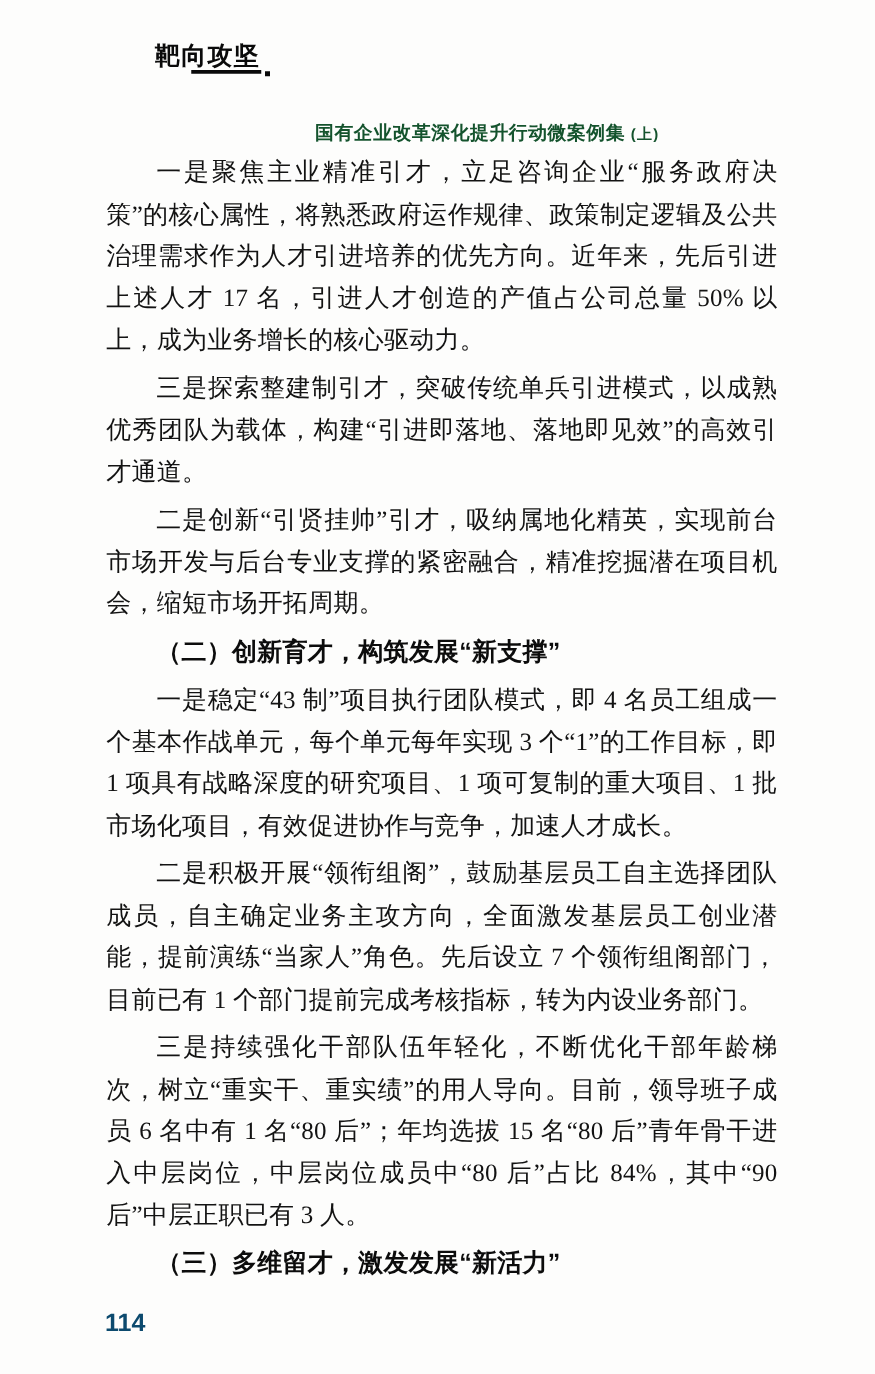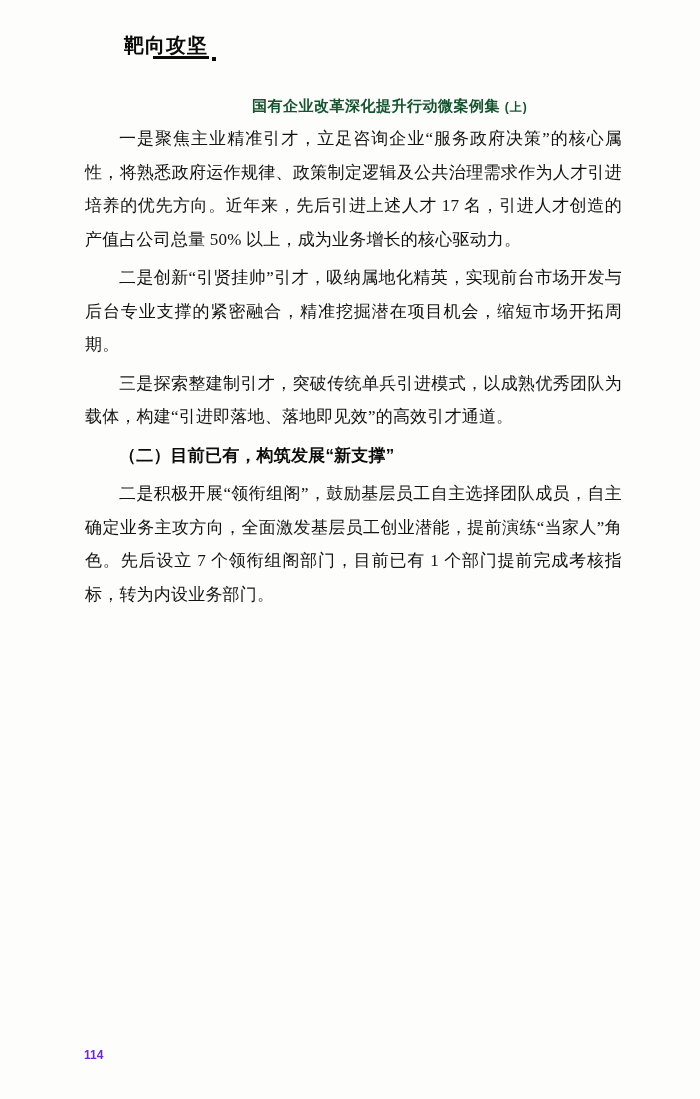--- a/index.html
+++ b/index.html
@@ -52,42 +52,42 @@
   }
   .subtitle .volume { font-size: 12px; letter-spacing: 1px; }
   
   .content {
     position: absolute;
     left: 85px; top: 122px;
     width: 537px;
   }
   .content p {
     margin: 0; padding: 0;
-    font-size: 17px;
+    font-size: 20px;
     line-height: 33.5px;
     letter-spacing: 0.2px;
     text-align: justify;
     text-indent: 2em;
     color: #131313;
   }
   .content p + p { margin-top: 5px; }
   .content p.heading {
     font-family: "Liberation Sans", "DejaVu Sans", sans-serif;
     font-weight: bold;
     color: #0c0c0c;
     text-align: left;
   }
   
   .page-number {
     position: absolute;
     left: 84px; top: 1048px;
     font-family: "Liberation Sans", "DejaVu Sans", sans-serif;
     font-weight: bold;
-    font-size: 12px;
-    color: #6d28d9;
+    font-size: 20px;
+    color: #0c4a6e;
   }
 </style>
 </head>
 <body>
 
 <div class="page">
 
   <div class="header">
     <span class="logo">
       <span>靶向攻坚</span>
@@ -95,21 +95,24 @@
       <span class="logo-dot"></span>
     </span>
     <div class="subtitle">
       <span>国有企业改革深化提升行动微案例集</span>
       <span class="volume">(上)</span>
     </div>
   </div>
 
   <div class="content" id="content">
       <p class="body">一是聚焦主业精准引才，立足咨询企业“服务政府决策”的核心属性，将熟悉政府运作规律、政策制定逻辑及公共治理需求作为人才引进培养的优先方向。近年来，先后引进上述人才 17 名，引进人才创造的产值占公司总量 50% 以上，成为业务增长的核心驱动力。</p>
+      <p class="body">三是探索整建制引才，突破传统单兵引进模式，以成熟优秀团队为载体，构建“引进即落地、落地即见效”的高效引才通道。</p>
       <p class="body">二是创新“引贤挂帅”引才，吸纳属地化精英，实现前台市场开发与后台专业支撑的紧密融合，精准挖掘潜在项目机会，缩短市场开拓周期。</p>
-      <p class="body">三是探索整建制引才，突破传统单兵引进模式，以成熟优秀团队为载体，构建“引进即落地、落地即见效”的高效引才通道。</p>
-      <p class="heading">（二）目前已有，构筑发展“新支撑”</p>
+      <p class="heading">（二）创新育才，构筑发展“新支撑”</p>
+      <p class="body">一是稳定“43 制”项目执行团队模式，即 4 名员工组成一个基本作战单元，每个单元每年实现 3 个“1”的工作目标，即 1 项具有战略深度的研究项目、1 项可复制的重大项目、1 批市场化项目，有效促进协作与竞争，加速人才成长。</p>
       <p class="body">二是积极开展“领衔组阁”，鼓励基层员工自主选择团队成员，自主确定业务主攻方向，全面激发基层员工创业潜能，提前演练“当家人”角色。先后设立 7 个领衔组阁部门，目前已有 1 个部门提前完成考核指标，转为内设业务部门。</p>
+      <p class="body">三是持续强化干部队伍年轻化，不断优化干部年龄梯次，树立“重实干、重实绩”的用人导向。目前，领导班子成员 6 名中有 1 名“80 后”；年均选拔 15 名“80 后”青年骨干进入中层岗位，中层岗位成员中“80 后”占比 84%，其中“90 后”中层正职已有 3 人。</p>
+      <p class="heading">（三）多维留才，激发发展“新活力”</p>
     </div>
 
   <div class="page-number">114</div>
 
 </div>
 
 </body></html>

